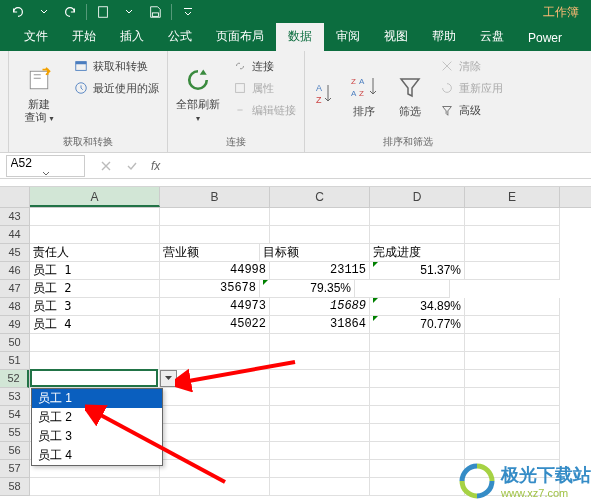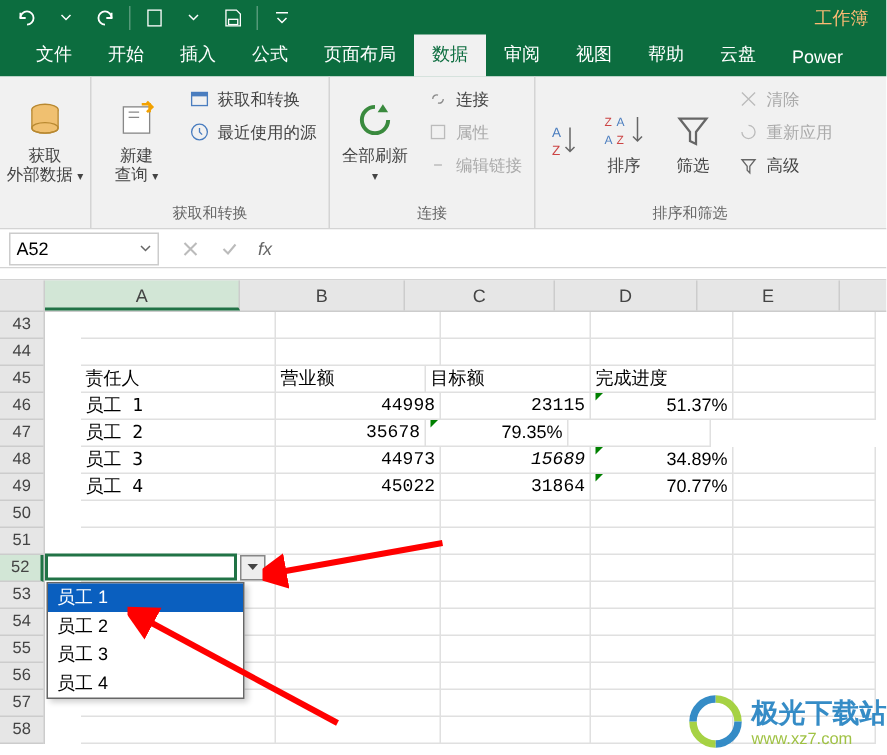--- a/index.html
+++ b/index.html
@@ -24,34 +24,34 @@
 .ribbon-group-label { text-align: center; color: #666; font-size: 10px; padding: 2px 0; }
 .big-btn { display: flex; flex-direction: column; align-items: center; justify-content: center; width: 52px; height: 78px; cursor: pointer; gap: 2px; }
 .big-btn .icon-box { width: 32px; height: 32px; display: flex; align-items: center; justify-content: center; }
 .big-btn .lbl { font-size: 11px; text-align: center; line-height: 13px; color: #444; }
 .small-btn { display: flex; align-items: center; gap: 4px; height: 22px; padding: 0 4px; cursor: pointer; font-size: 11px; color: #444; }
 .small-btn .icon-box { width: 16px; height: 16px; display: flex; align-items: center; justify-content: center; }
 .vstack { display: flex; flex-direction: column; }
 
 
 .namebar { height: 26px; display: flex; align-items: center; border-bottom: 1px solid #d4d4d4; background: #fff; }
-.namebox { width: 100px; height: 22px; border: 1px solid #ccc; margin-left: 6px; padding: 0 4px; display: flex; align-items: center; justify-content: space-between; background: #fff; }
+.namebox { width: 79px; height: 22px; border: 1px solid #ccc; margin-left: 6px; padding: 0 4px; display: flex; align-items: center; justify-content: space-between; background: #fff; flex-direction: column; }
 .namebox input { border: none; outline: none; width: 70px; font-size: 12px; }
 .fbar-btns { display: flex; align-items: center; gap: 0; margin-left: 8px; }
 .fbar-btn { width: 26px; height: 22px; display: flex; align-items: center; justify-content: center; color: #888; cursor: pointer; }
 .fx-label { font-style: italic; color: #666; font-size: 12px; margin: 0 6px; }
 .formula-input { flex: 1; height: 22px; border: none; outline: none; padding: 0 4px; font-size: 12px; }
 
 
 .grid-wrap { position: relative; }
 .select-all { position: absolute; left: 0; top: 0; width: 30px; height: 21px; background: #e6e6e6; border-right: 1px solid #ccc; border-bottom: 1px solid #ccc; cursor: pointer; }
 .col-headers { display: flex; margin-left: 30px; height: 21px; background: #e6e6e6; border-bottom: 1px solid #ccc; }
 .col-h { border-right: 1px solid #ccc; text-align: center; line-height: 20px; color: #444; cursor: pointer; font-size: 12px; }
 .col-h.sel { background: #d2e6d6; border-bottom: 2px solid #217346; }
-.grid-body { display: flex; gap: 24px; }
+.grid-body { display: flex; }
 .row-headers { width: 30px; background: #e6e6e6; border-right: 1px solid #ccc; }
 .row-h { height: 18px; border-bottom: 1px solid #ccc; text-align: center; line-height: 17px; color: #444; cursor: pointer; font-size: 11px; }
 .row-h.sel { background: #d2e6d6; border-right: 2px solid #217346; }
 .cells { position: relative; }
 .cell-row { display: flex; height: 18px; }
 .cell { border-right: 1px solid #e0e0e0; border-bottom: 1px solid #e0e0e0; padding: 0 3px; line-height: 17px; overflow: hidden; white-space: nowrap; font-size: 12px; font-family: "SimSun", monospace; color: #000; }
 .cell.r { text-align: right; font-family: "Courier New", monospace; }
 .green-mark { position: absolute; top: 0; left: 0; width: 0; height: 0; border-top: 5px solid #008000; border-right: 5px solid transparent; }
 .cellwrap { position: relative; }
 
@@ -133,33 +133,20 @@
   <div class="tab">审阅</div>
   <div class="tab">视图</div>
   <div class="tab">帮助</div>
   <div class="tab">云盘</div>
   <div class="tab">Power</div>
 </div>
 
 <div class="ribbon">
 
   <div class="ribbon-group">
-    <div class="ribbon-group-body">
-      <div class="big-btn">
-        <div class="icon-box">
-          <svg width="28" height="28" viewBox="0 0 32 32">
-              <ellipse cx="16" cy="8" rx="10" ry="4" fill="#f0c070" stroke="#b88830"></ellipse>
-              <path d="M6 8 V22 A10 4 0 0 0 26 22 V8" fill="#f0c070" stroke="#b88830"></path>
-              <ellipse cx="16" cy="22" rx="10" ry="4" fill="none" stroke="#b88830"></ellipse>
-            </svg>
-        </div>
-        <div class="lbl"><span style="white-space:pre-line">获取
-外部数据</span> <span style="font-size:8px">▾</span></div>
-      </div>
-    </div>
     <div class="ribbon-group-label"></div>
   </div>
 
   <div class="ribbon-group">
     <div class="ribbon-group-body">
       <div class="big-btn">
         <div class="icon-box">
           <svg width="28" height="28" viewBox="0 0 32 32">
               <rect x="6" y="6" width="20" height="20" fill="#fff" stroke="#888"></rect>
               <path d="M10 10 L18 10 M10 14 L18 14" stroke="#888"></path>

